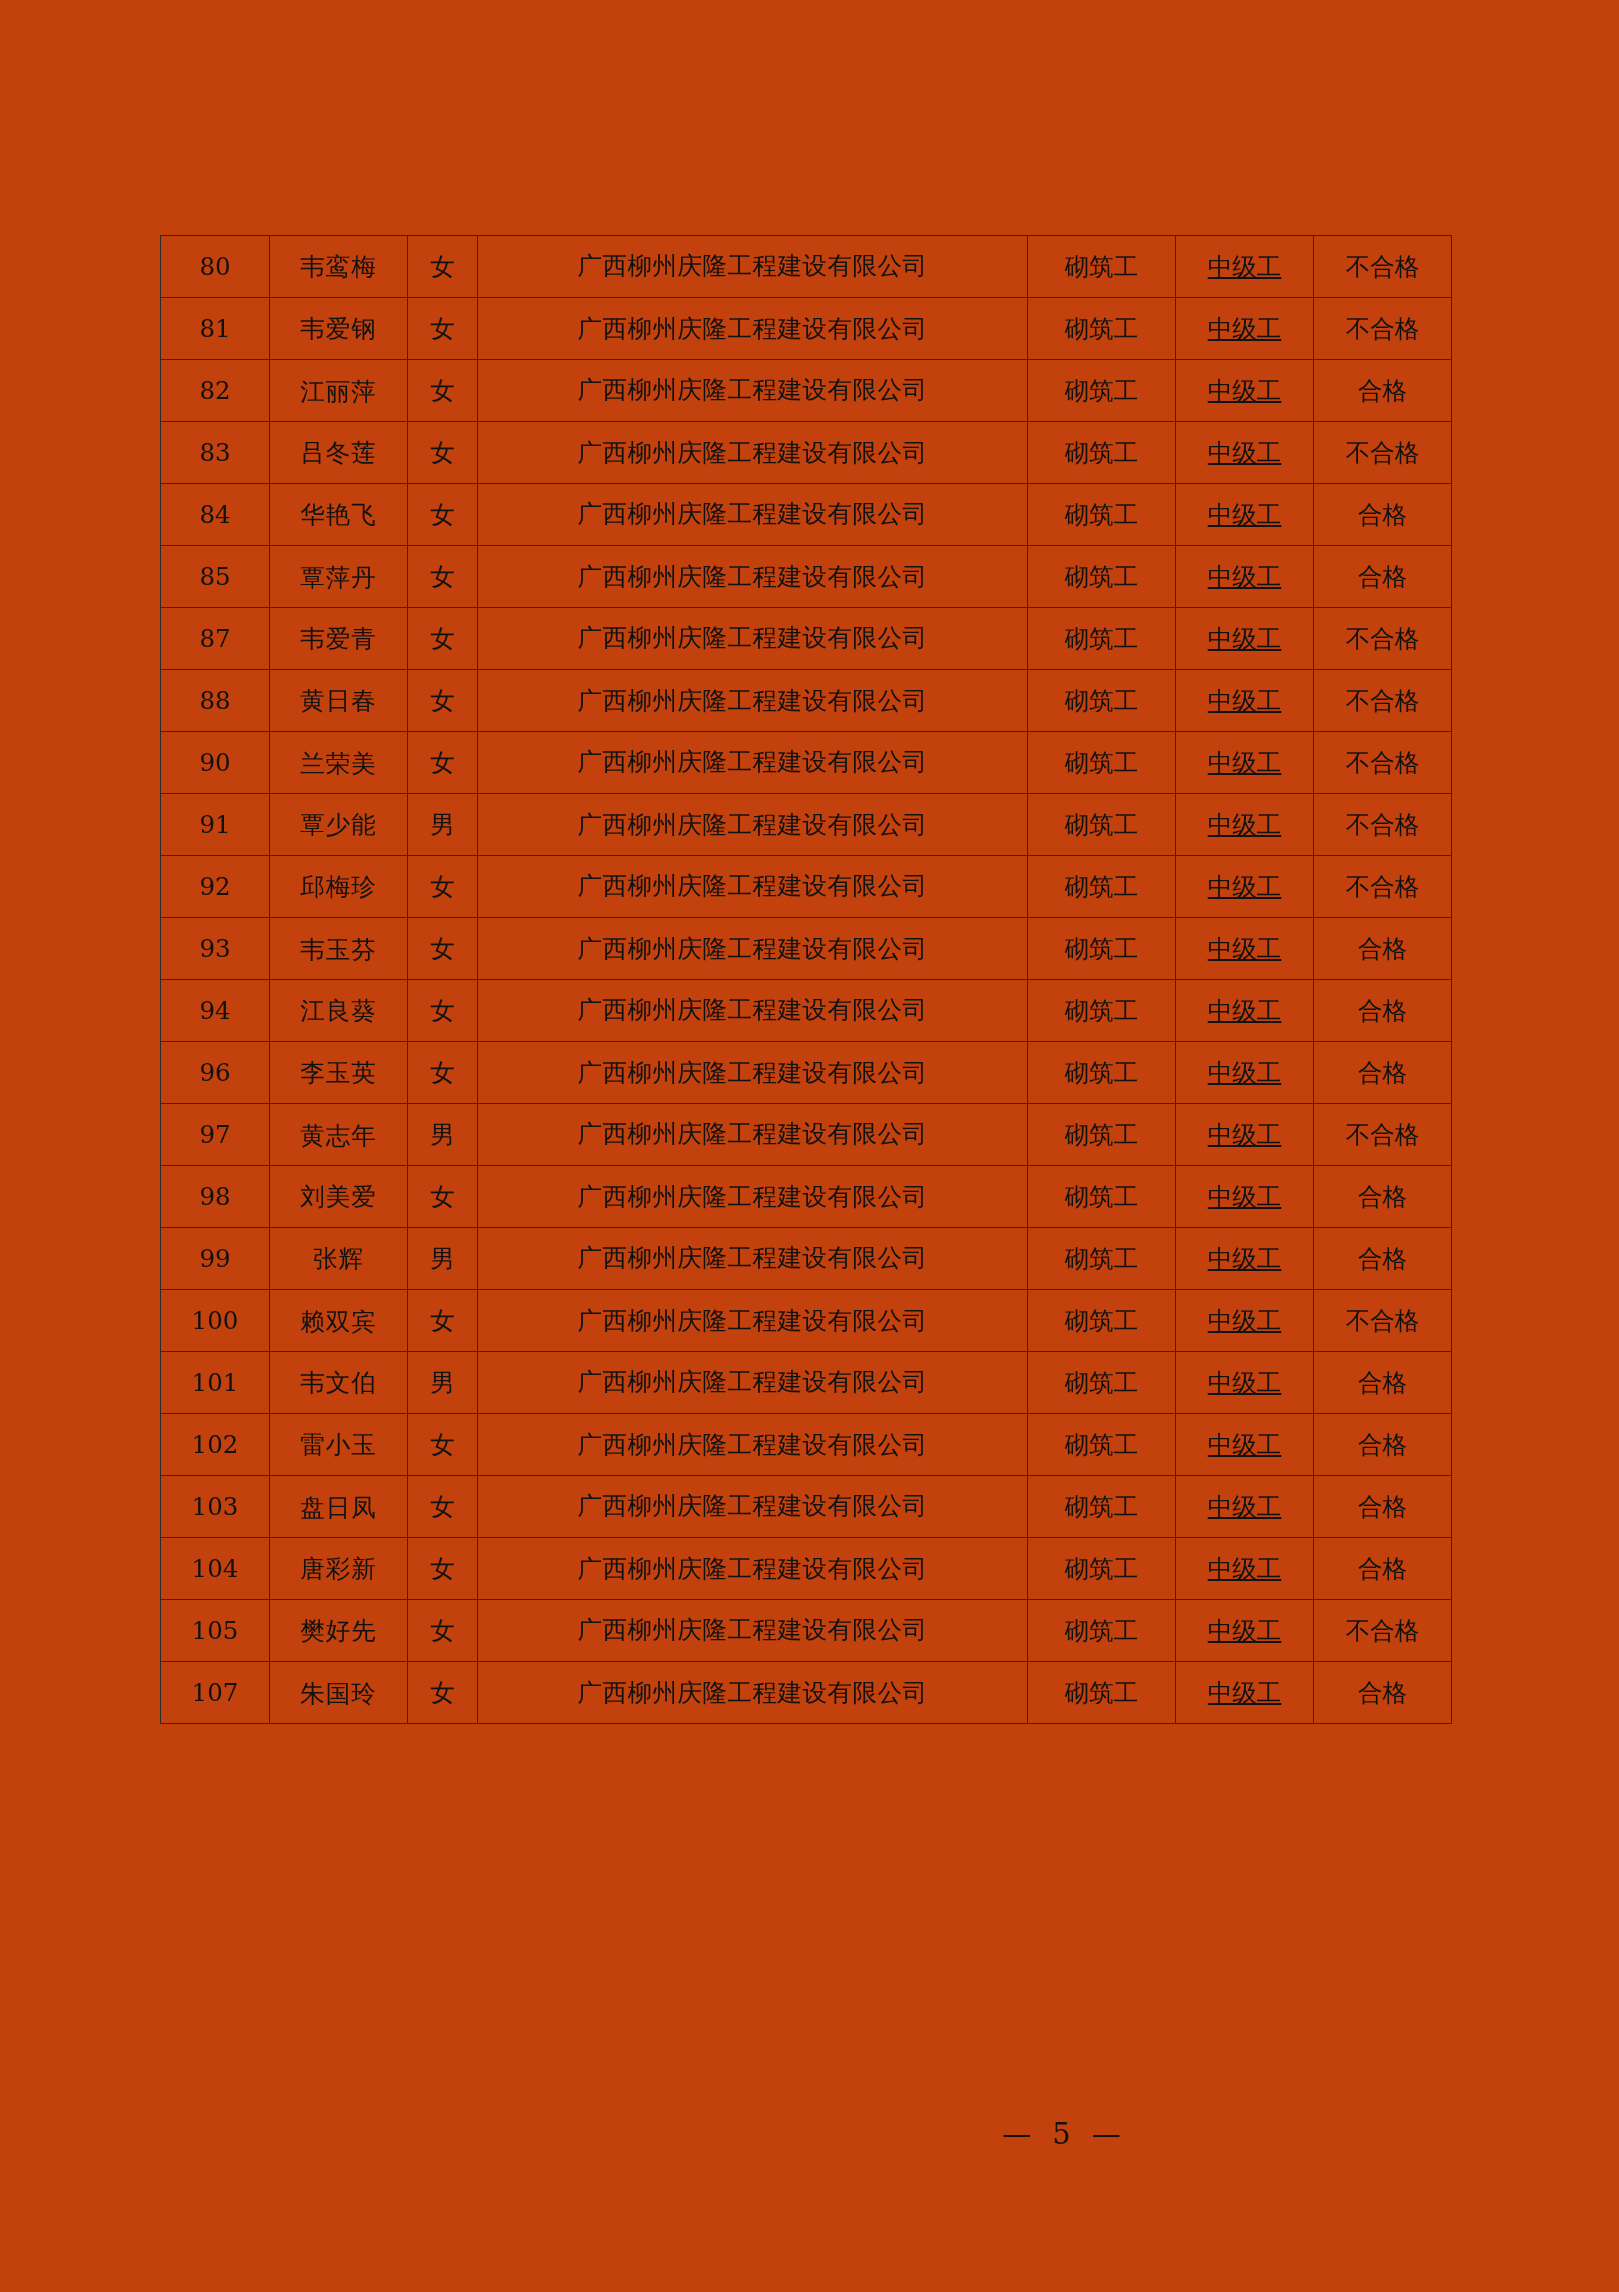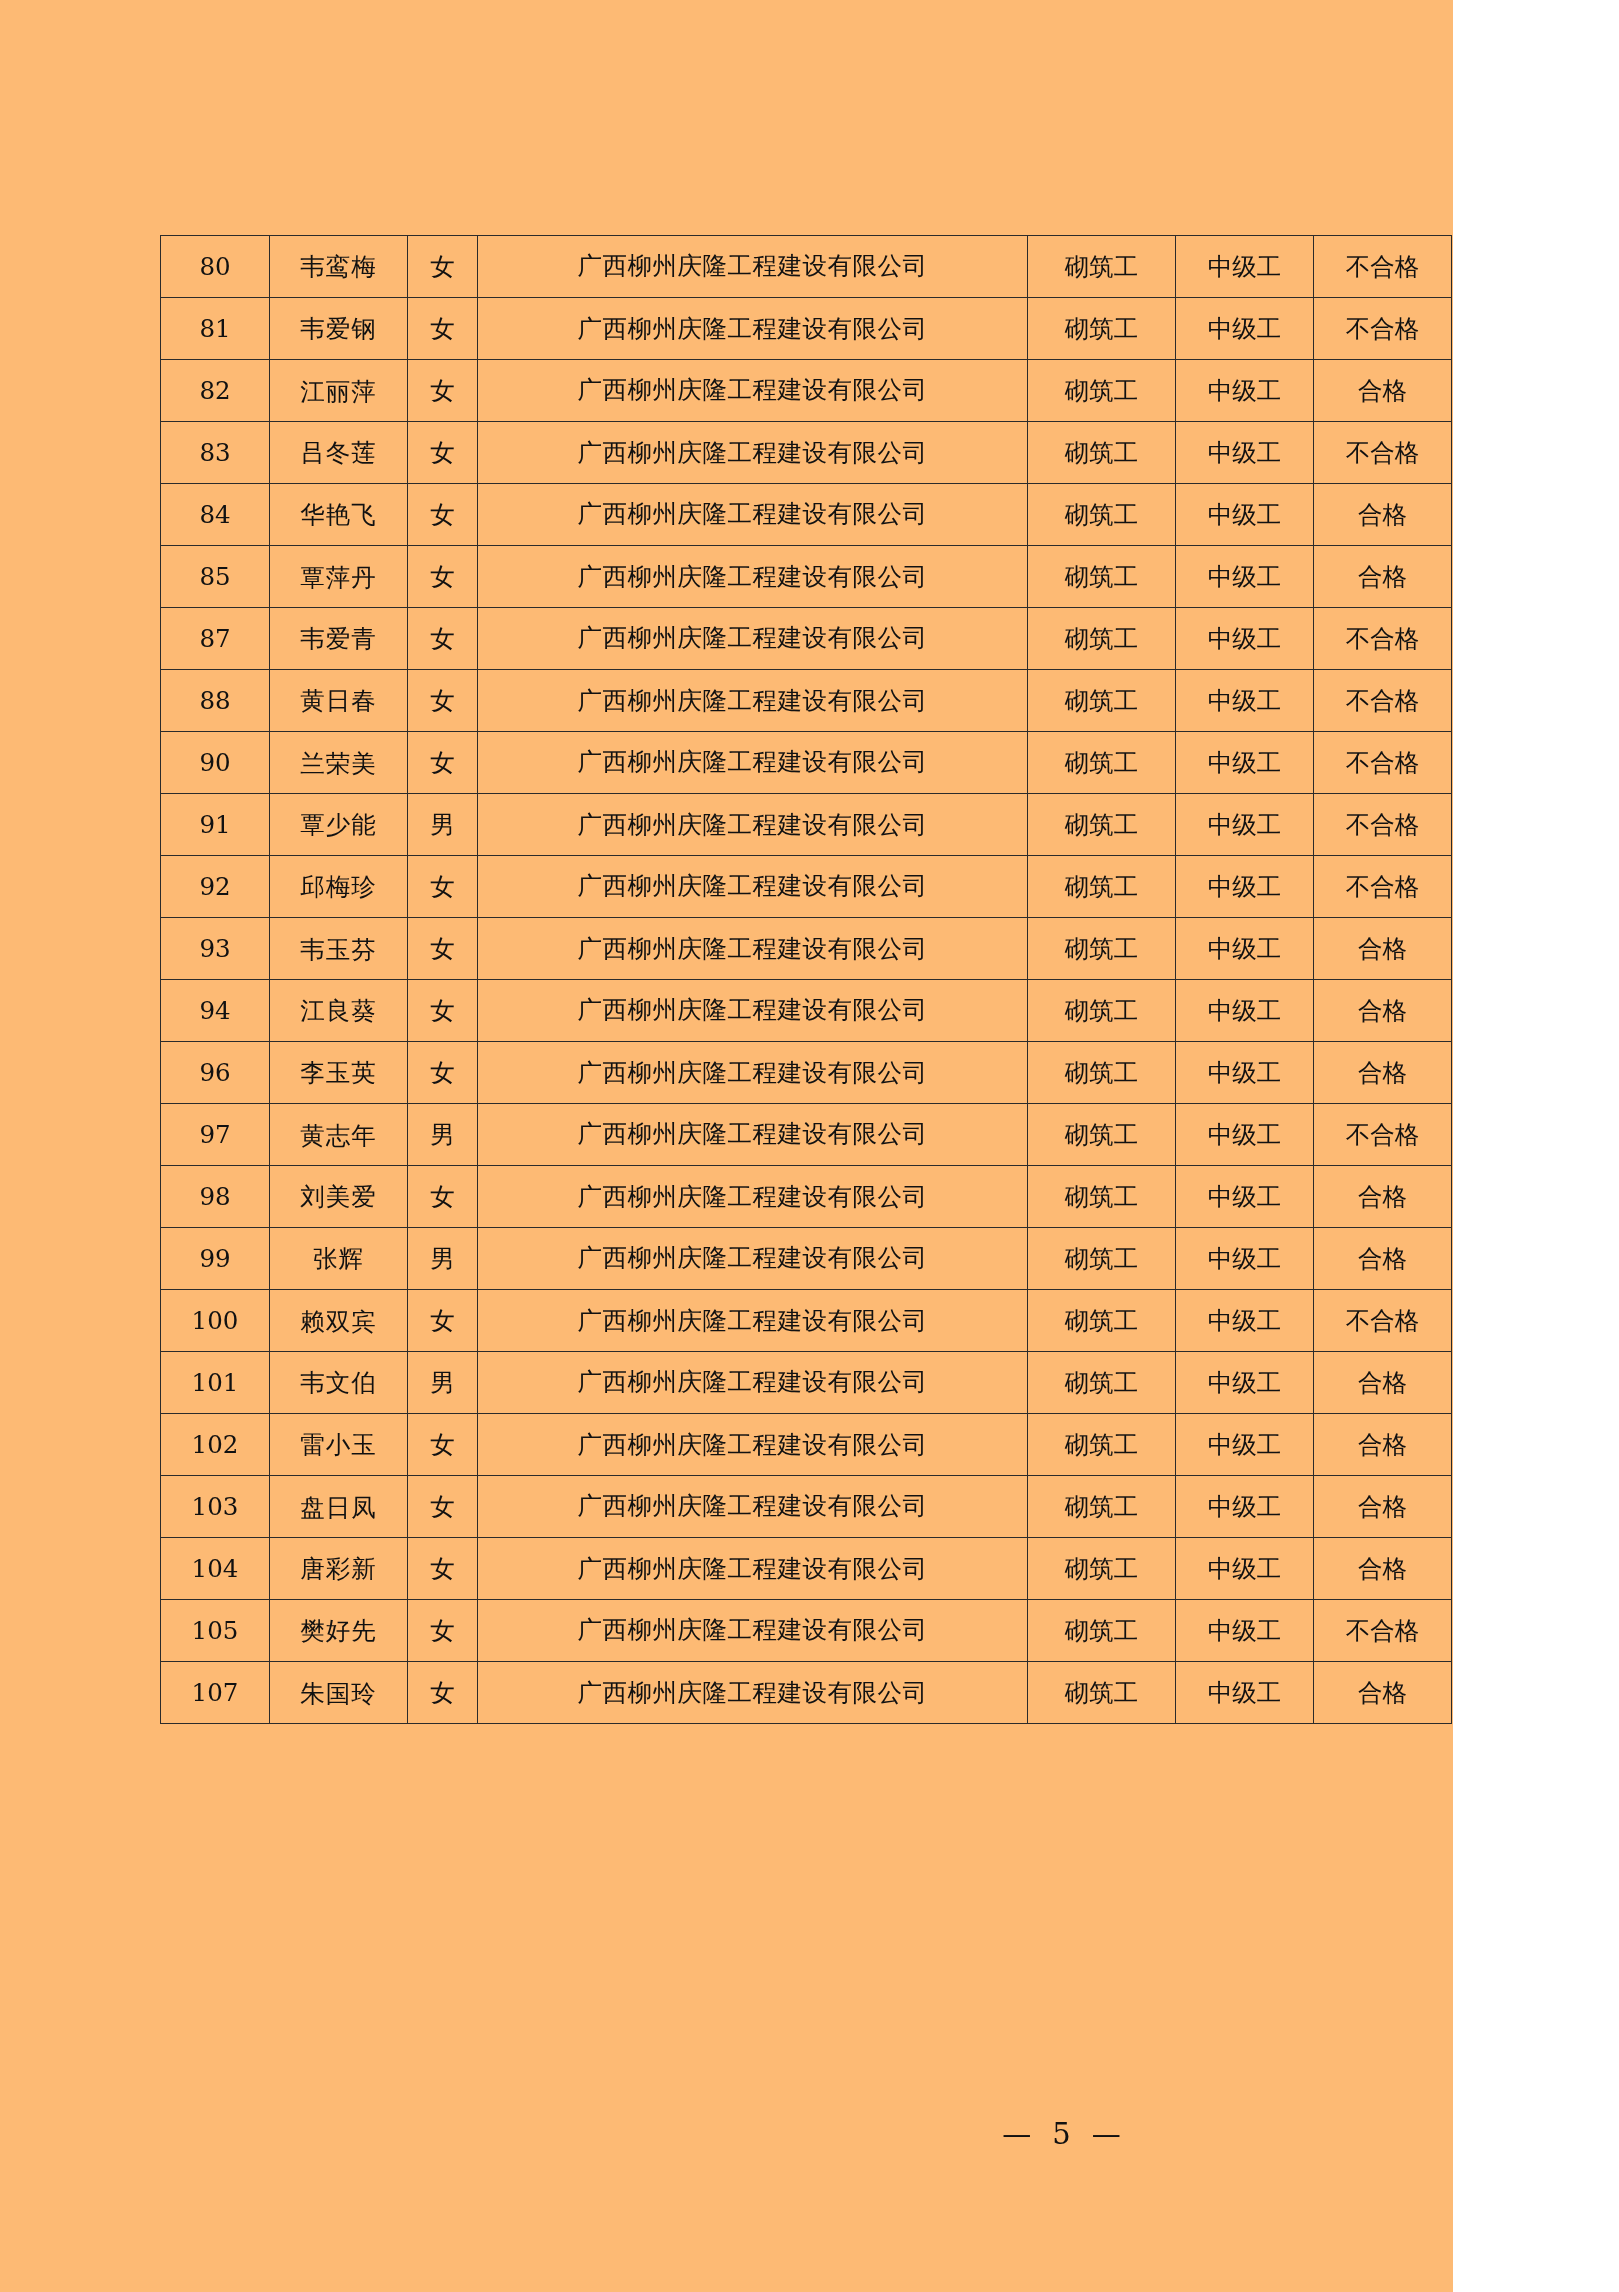--- a/index.html
+++ b/index.html
@@ -11,23 +11,23 @@
     width: 1619px;
     height: 2293px;
     position: relative;
     font-family: "DejaVu Serif", "Liberation Serif", serif;
     color: #000000;
   }
   .page {
     position: absolute;
     left: 0;
     top: 0;
-    width: 1453px;
+    width: 1619px;
     height: 2293px;
-    background: #fdba74;
+    background: #c2410c;
   }
   .table-wrap {
     position: absolute;
     left: 160px;
     top: 235px;
     width: 1264px;
   }
   table.roster {
     border-collapse: collapse;
     width: 1264px;
@@ -42,21 +42,21 @@
     font-size: 24.5px;
     line-height: 1.2;
     font-family: "DejaVu Serif", "Liberation Serif", serif;
     color: #111111;
   }
   td.c-seq { width: 108px; font-size: 25.5px; }
   td.c-name { width: 137px; letter-spacing: 1px; }
   td.c-sex { width: 69px; }
   td.c-company { width: 549px; letter-spacing: 0.5px; font-size: 24.5px; }
   td.c-trade { width: 147px; }
-  td.c-level { width: 137px; }
+  td.c-level { width: 137px; text-decoration: underline; }
   td.c-result { width: 137px; }
 
   
   .roster tr:nth-child(odd) td.c-company { transform: translateY(-1px); }
   .roster tr:nth-child(3n) td.c-name { transform: translateY(1px); }
 
   .footer {
     position: absolute;
     left: 0;
     top: 2117px;

